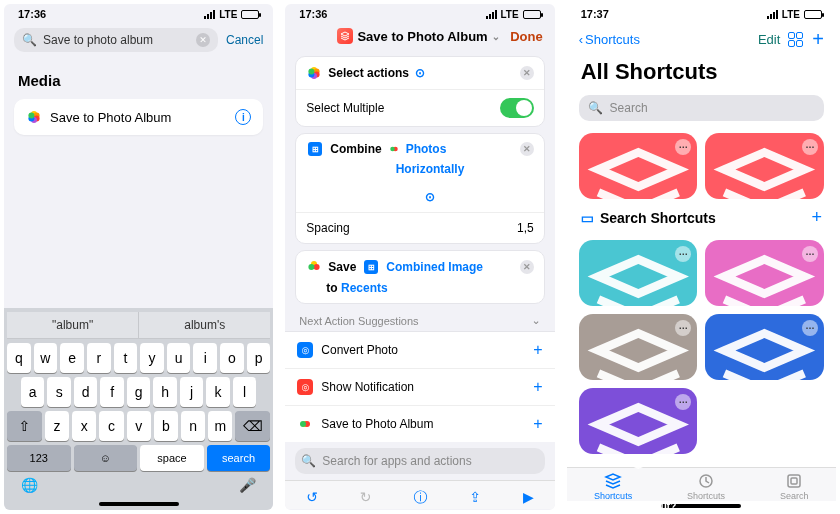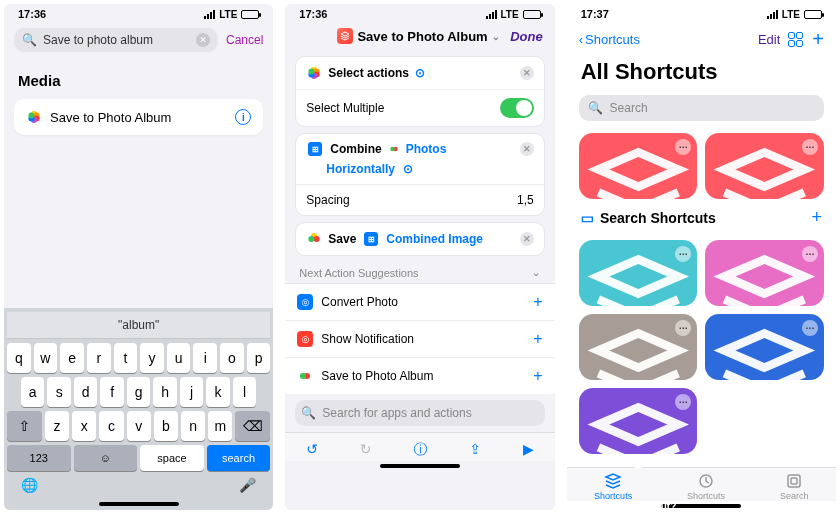--- a/index.html
+++ b/index.html
@@ -43,21 +43,21 @@
   .battery-fill{background:#000;height:100%;width:45%;}
 
   
   .s1-top { padding: 6px 10px; display:flex; gap:8px; align-items:center; }
   .searchbox {
     flex:1; background:#e4e4e9; border-radius:10px; padding:5px 8px;
     display:flex; align-items:center; gap:6px; font-size:12px; color:#333;
   }
   .search-icon { color:#888; font-size:12px;}
   .clear-icon { margin-left:auto; color:#888; width:14px;height:14px;border-radius:50%;background:#c7c7cc;display:flex;align-items:center;justify-content:center;font-size:9px;color:#fff;}
-  .cancel { color:#a21caf; font-size:12px;}
+  .cancel { color:#0369a1; font-size:12px;}
   .section-hdr { font-weight:700; padding: 14px 14px 6px; font-size:15px;}
   .result-card {
     background:#fff; margin:4px 10px; border-radius:10px; padding:10px 12px;
     display:flex; align-items:center; gap:8px; font-size:13px;
     box-shadow: 0 1px 2px rgba(0,0,0,0.05);
   }
   .photos-icon { width:16px;height:16px;display:inline-block; }
   .info-icon { margin-left:auto; color:#007aff; width:16px;height:16px;border:1.5px solid #007aff;border-radius:50%;display:flex;align-items:center;justify-content:center;font-size:10px;font-weight:700;}
 
   .keyboard {
@@ -76,21 +76,21 @@
   .krow3 .key.shift, .krow3 .key.del { flex:1.3; background:#abb0ba;}
   .bottomrow .key { flex:1; font-size:11px;}
   .homebar { height:4px; width:80px; background:#000; border-radius:4px; margin:3px auto 2px;}
   .kb-footer { display:flex; justify-content:space-between; padding:2px 14px; color:#555; font-size:14px;}
 
   
   .s2-header { display:flex; align-items:center; padding:6px 12px; gap:6px;}
   .s2-title { flex:1; display:flex; align-items:center;gap:4px; font-size:13px; font-weight:600; justify-content:center;}
   .s2-title .chev { color:#888; font-size:10px;}
   .shortcut-badge { width:16px;height:16px;border-radius:4px;background:linear-gradient(135deg,#ff6f61,#ff3b30);display:flex;align-items:center;justify-content:center;}
-  .done { color:#4c1d95; font-weight:600; font-size:13px;font-style:italic;}
+  .done { color:#c2410c; font-weight:600; font-size:13px;}
   .action-block {
     background:#fff; margin:6px 10px 0; border-radius:10px; border:1px solid #e5e5ea;
     font-size:12px;
   }
   .action-head { display:flex;align-items:center;padding:8px 10px;gap:6px;font-weight:600;}
   .disclose { color:#007aff; }
   .close-x { margin-left:auto;width:14px;height:14px;border-radius:50%;background:#e5e5ea;color:#999;display:flex;align-items:center;justify-content:center;font-size:9px;}
   .action-row { display:flex;align-items:center;padding:8px 10px;border-top:1px solid #eee;}
   .action-row .lbl { flex:1;}
   .pill-all { color:#34c759; font-weight:600;}
@@ -104,21 +104,21 @@
   .suggest-item:first-of-type{border-top:1px solid #e5e5ea;}
   .suggest-item .plus { margin-left:auto;color:#007aff;font-size:16px;}
   .s-icon { width:16px;height:16px;border-radius:4px;display:flex;align-items:center;justify-content:center;font-size:9px;color:#fff;}
   .bottom-search { background:#e4e4e9;border-radius:10px;margin:6px 10px;padding:6px;display:flex;align-items:center;gap:6px;color:#888;font-size:12px;}
   .toolbar { background:#f7f7f9;border-top:1px solid #ddd;display:flex;justify-content:space-around;padding:8px 0 2px;color:#007aff;font-size:14px;}
   .toolbar .dis { color:#bbb;}
 
   
   .s3-header { display:flex;align-items:center;padding:6px 12px;gap:8px;}
   .back { color:#007aff;font-size:13px;display:flex;align-items:center;gap:2px;}
-  .edit { color:#4c1d95;font-size:13px;margin-left:auto;}
+  .edit { color:#0f766e;font-size:13px;margin-left:auto;}
   .gridicon { width:16px;height:16px;color:#007aff;display:inline-flex;flex-wrap:wrap;gap:1px;}
   .gridicon span{width:7px;height:7px;border:1.5px solid #007aff;border-radius:2px;}
   .plus3 { color:#007aff;font-size:20px;font-weight:400;}
   .big-title { font-size:22px;font-weight:800;padding:2px 14px 6px;}
   .s3-search { background:#e4e4e9;border-radius:10px;margin:4px 12px;padding:6px 10px;display:flex;align-items:center;gap:6px;color:#888;font-size:12px;}
   .tile-grid { display:grid;grid-template-columns:1fr 1fr;gap:8px;padding:8px 12px 0;}
   .tile { border-radius:14px;padding:8px;height:66px;position:relative;color:#fff;font-size:10px;font-weight:600;display:flex;flex-direction:column;justify-content:space-between;}
   .tile .ticon { width:18px;height:18px;opacity:0.95;}
   .tile .dots { position:absolute;top:6px;right:6px;width:16px;height:16px;border-radius:50%;background:rgba(255,255,255,0.5);display:flex;align-items:center;justify-content:center;font-size:9px;color:#333;}
   .sec-row { display:flex;align-items:center;padding:8px 14px 4px;font-size:14px;font-weight:700;gap:6px;}
@@ -170,20 +170,21 @@
       </g>
         </svg>
     </span>
     <span>Save to Photo Album</span>
     <span class="info-icon">i</span>
   </div>
 
   <div class="keyboard">
     <div class="predictions">
       <span>"album"</span>
+      <span>album's</span>
     </div>
     <div class="krow" id="kr1">
         <span class="key">q</span>
         <span class="key">w</span>
         <span class="key">e</span>
         <span class="key">r</span>
         <span class="key">t</span>
         <span class="key">y</span>
         <span class="key">u</span>
         <span class="key">i</span>
@@ -289,21 +290,21 @@
         <svg viewBox="0 0 16 16">
             <g transform="translate(8 8)">
           <circle r="3" fill="#ffcc00"></circle>
               <circle r="3" cx="2" fill="#ff3b30"></circle>
               <circle r="3" cx="-2" fill="#34c759"></circle>
         </g>
           </svg>
       </span>
       <span class="token-blue">Photos</span>
       <span class="close-x">✕</span>
-      <span style="width:100%;display:flex;gap:8px;padding-left:20px;">
+      <span style="width:100%;display:flex;gap:14px;align-items:center;padding-left:20px;flex-direction:column;">
         <span class="token-blue">Horizontally</span>
         <span class="disclose">⊙</span>
       </span>
     </div>
     <div class="action-row">
       <span class="lbl">Spacing</span>
       <span>1,5</span>
     </div>
   </div>
 
@@ -315,20 +316,24 @@
           <circle r="3" cx="0" cy="-3" fill="#ffcc00"></circle>
               <circle r="3" cx="2.6" fill="#ff3b30"></circle>
               <circle r="3" cx="-2.6" fill="#34c759"></circle>
         </g>
           </svg>
       </span>
       <span>Save</span>
       <span class="token-icon">⊞</span>
       <span class="token-blue">Combined Image</span>
       <span class="close-x">✕</span>
+      <span style="width:100%;padding-left:20px;">
+        <span>to</span>
+        <span class="token-blue">Recents</span>
+      </span>
     </div>
   </div>
 
   <div class="suggest-hdr">
     <span>Next Action Suggestions</span>
     <span class="chev2">⌄</span>
   </div>
   <div id="suggest-list">
       <div class="suggest-item">
         <span class="s-icon" style="background: rgb(0, 122, 255);">◎</span>

